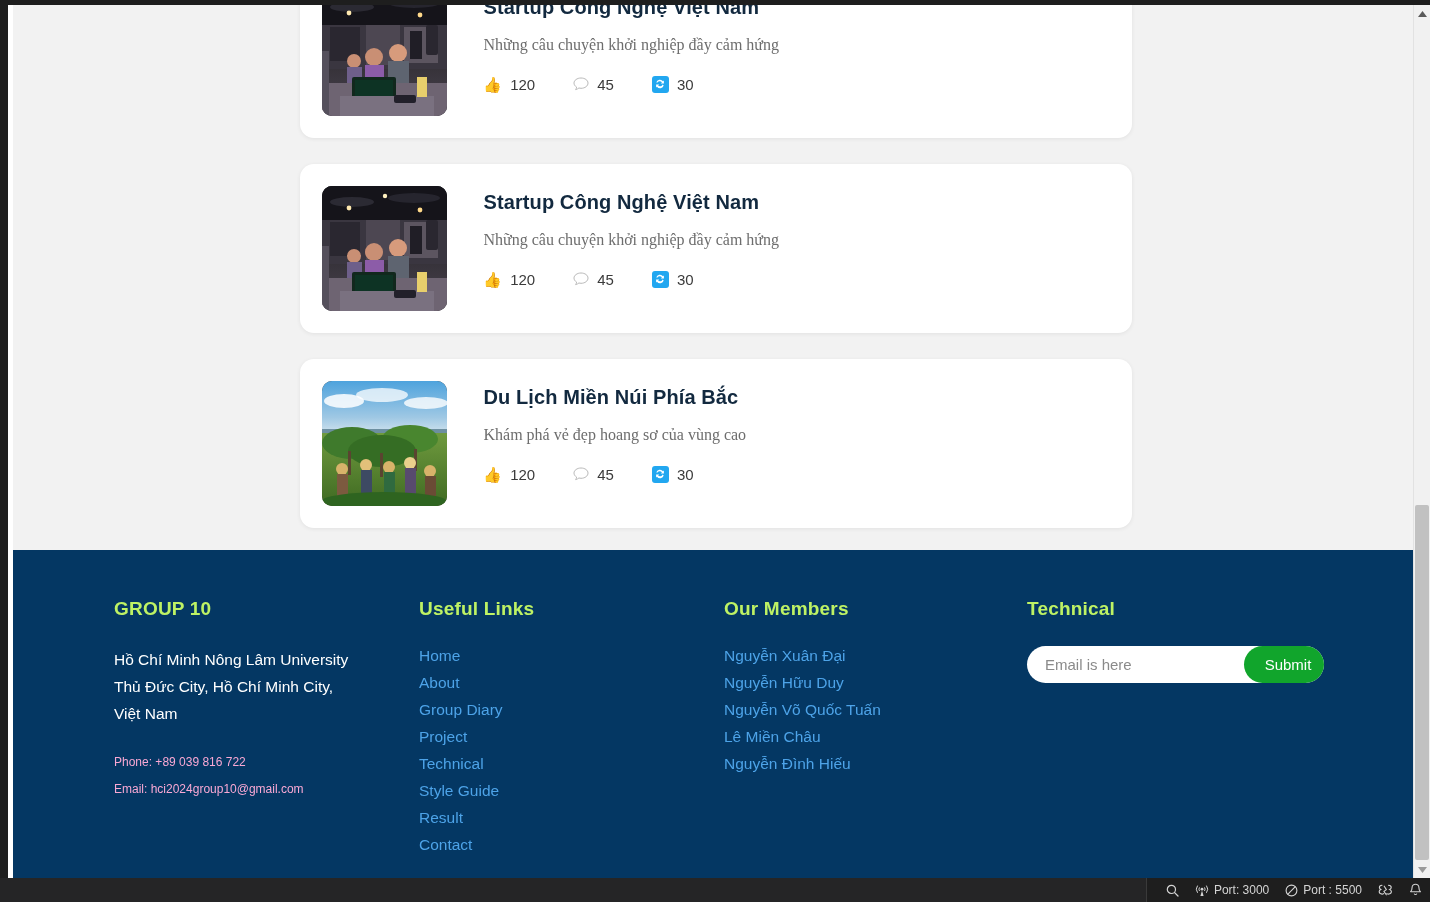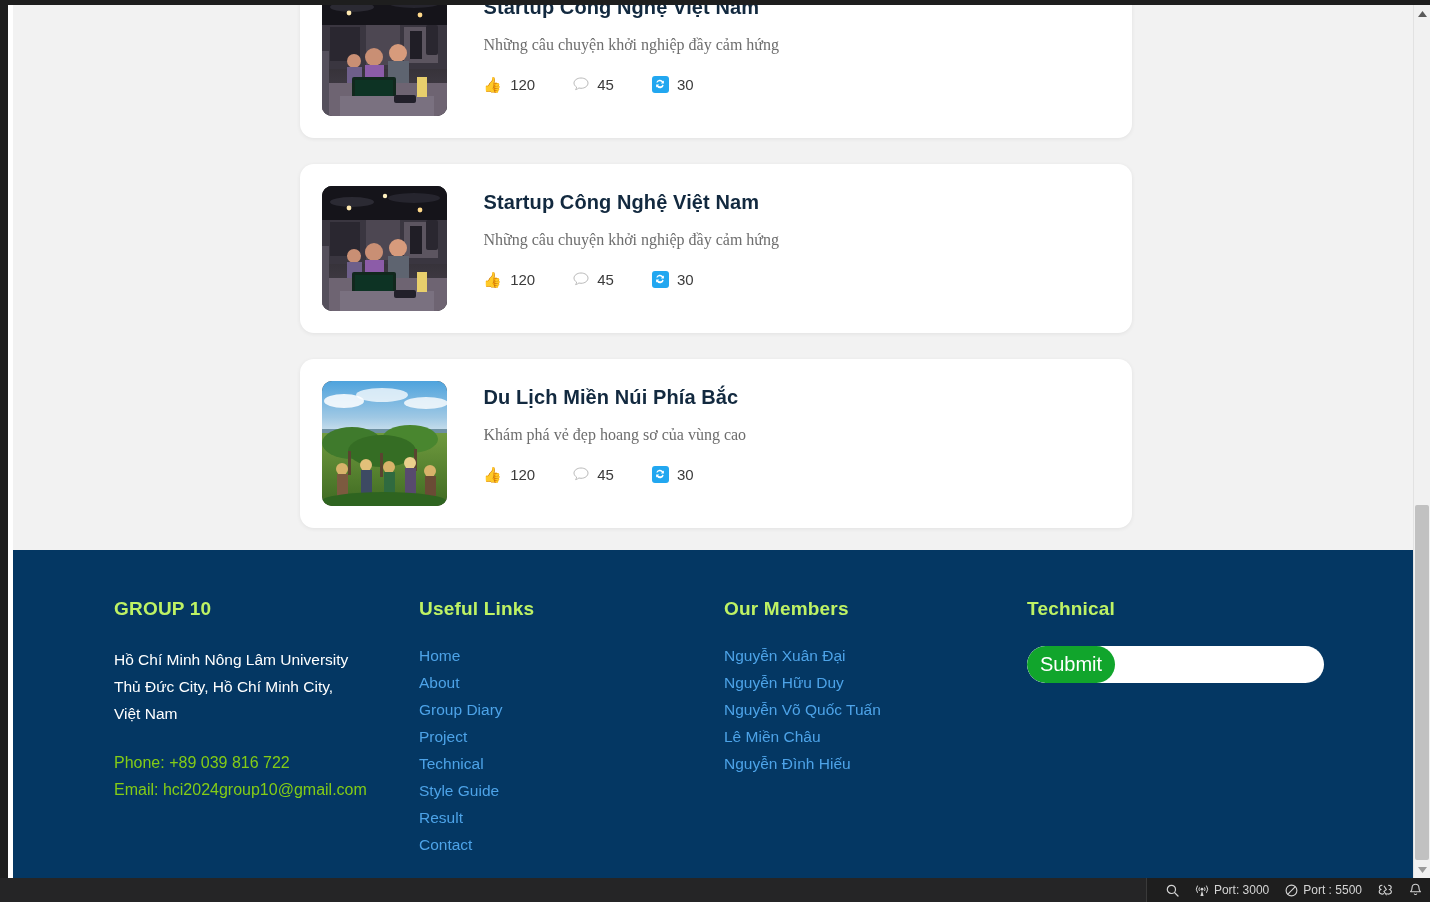--- a/index.html
+++ b/index.html
@@ -141,22 +141,22 @@
     font-weight: bold;
     letter-spacing: .2px;
     margin-bottom: 26px;
   }
   .footer-address {
     color: #ffffff;
     font-size: 15.5px;
     line-height: 27px;
   }
   .footer-contact {
-    color: #84cc16;
-    font-size: 16px;
+    color: #f9a8d4;
+    font-size: 12px;
     line-height: 27px;
     margin-top: 22px;
   }
   .footer-link-list { list-style: none; }
   .footer-link-list li { margin-bottom: 8px; }
   .footer-link {
     color: #4da3e8;
     font-size: 15.5px;
     line-height: 19px;
     text-decoration: none;
@@ -182,21 +182,21 @@
     font-size: 15px;
     color: #333;
   }
   .newsletter-input::placeholder { color: #8a8a8a; }
   .newsletter-submit {
     flex: 0 0 88px;
     border: 0;
     background: #11a52c;
     color: #ffffff;
     font-family: "Liberation Sans", sans-serif;
-    font-size: 20px;
+    font-size: 15px;
     border-radius: 19px;
     cursor: pointer;
   }
 
   
   .page-scrollbar {
     position: absolute;
     top: 5px; left: 1413px;
     width: 17px; height: 873px;
     background: #f1f1f1;
@@ -500,20 +500,21 @@
             <li><a class="footer-link">Nguyễn Hữu Duy</a></li>
             <li><a class="footer-link">Nguyễn Võ Quốc Tuấn</a></li>
             <li><a class="footer-link">Lê Miền Châu</a></li>
             <li><a class="footer-link">Nguyễn Đình Hiếu</a></li>
           </ul>
         </div>
 
         <div class="footer-col-news">
           <div class="footer-heading">Technical</div>
           <div class="newsletter-form">
+            <input class="newsletter-input" type="text" placeholder="Email is here" style="">
             <button class="newsletter-submit">Submit</button>
           </div>
         </div>
 
       </div>
     </div>
 
   </div>
 
   <div class="page-scrollbar">

